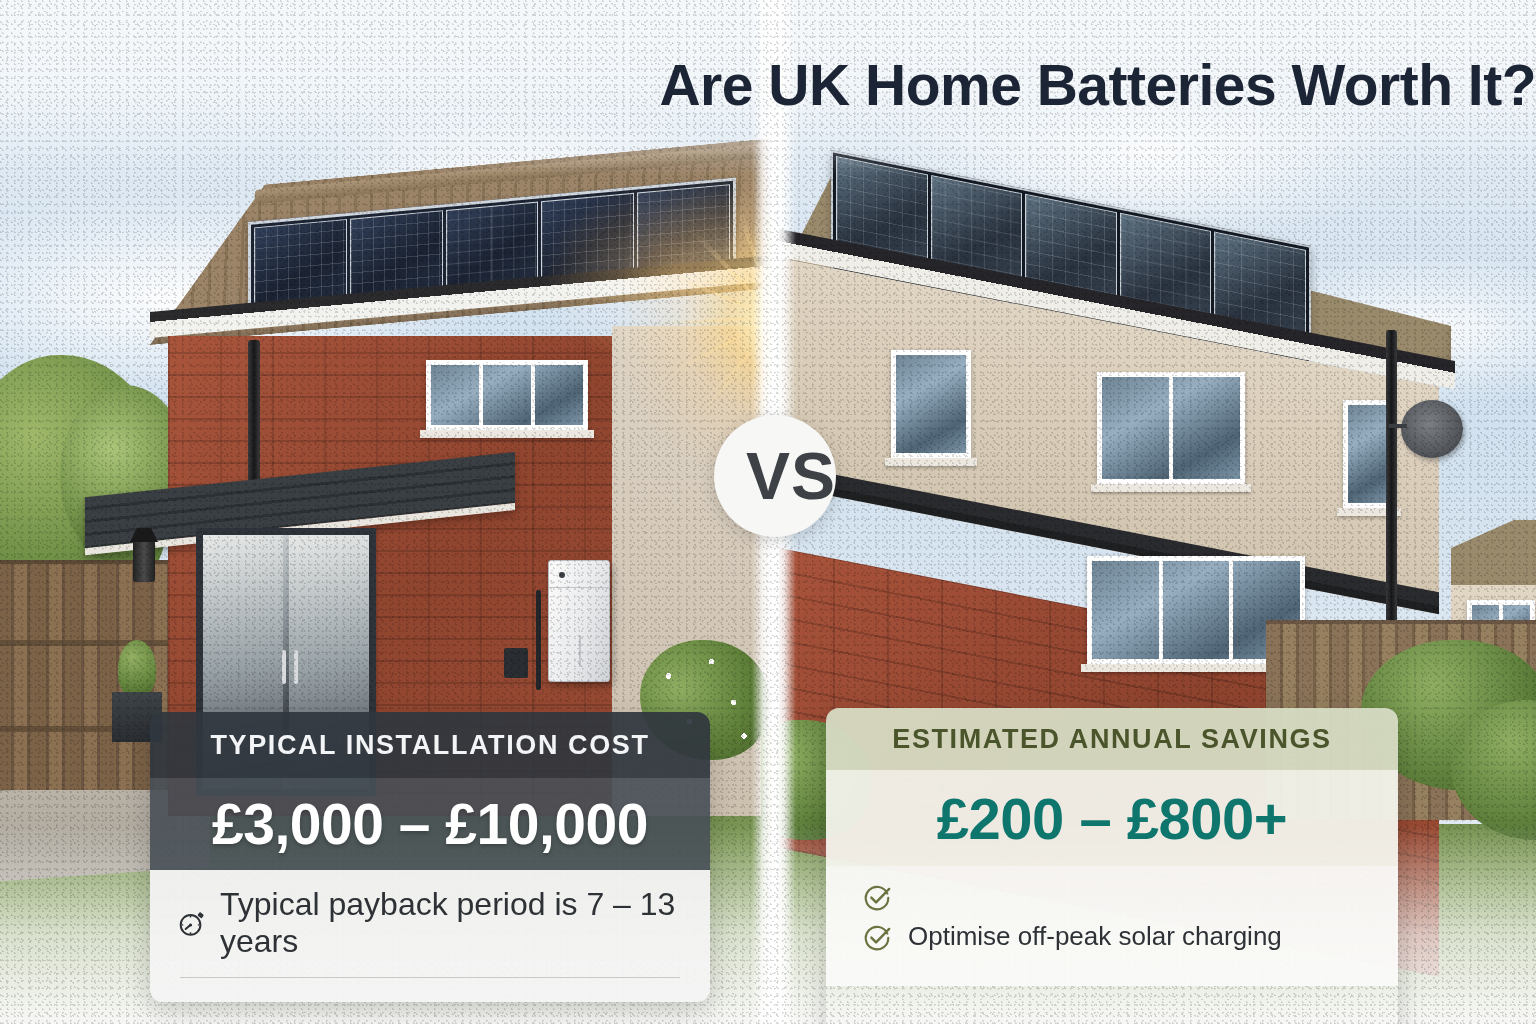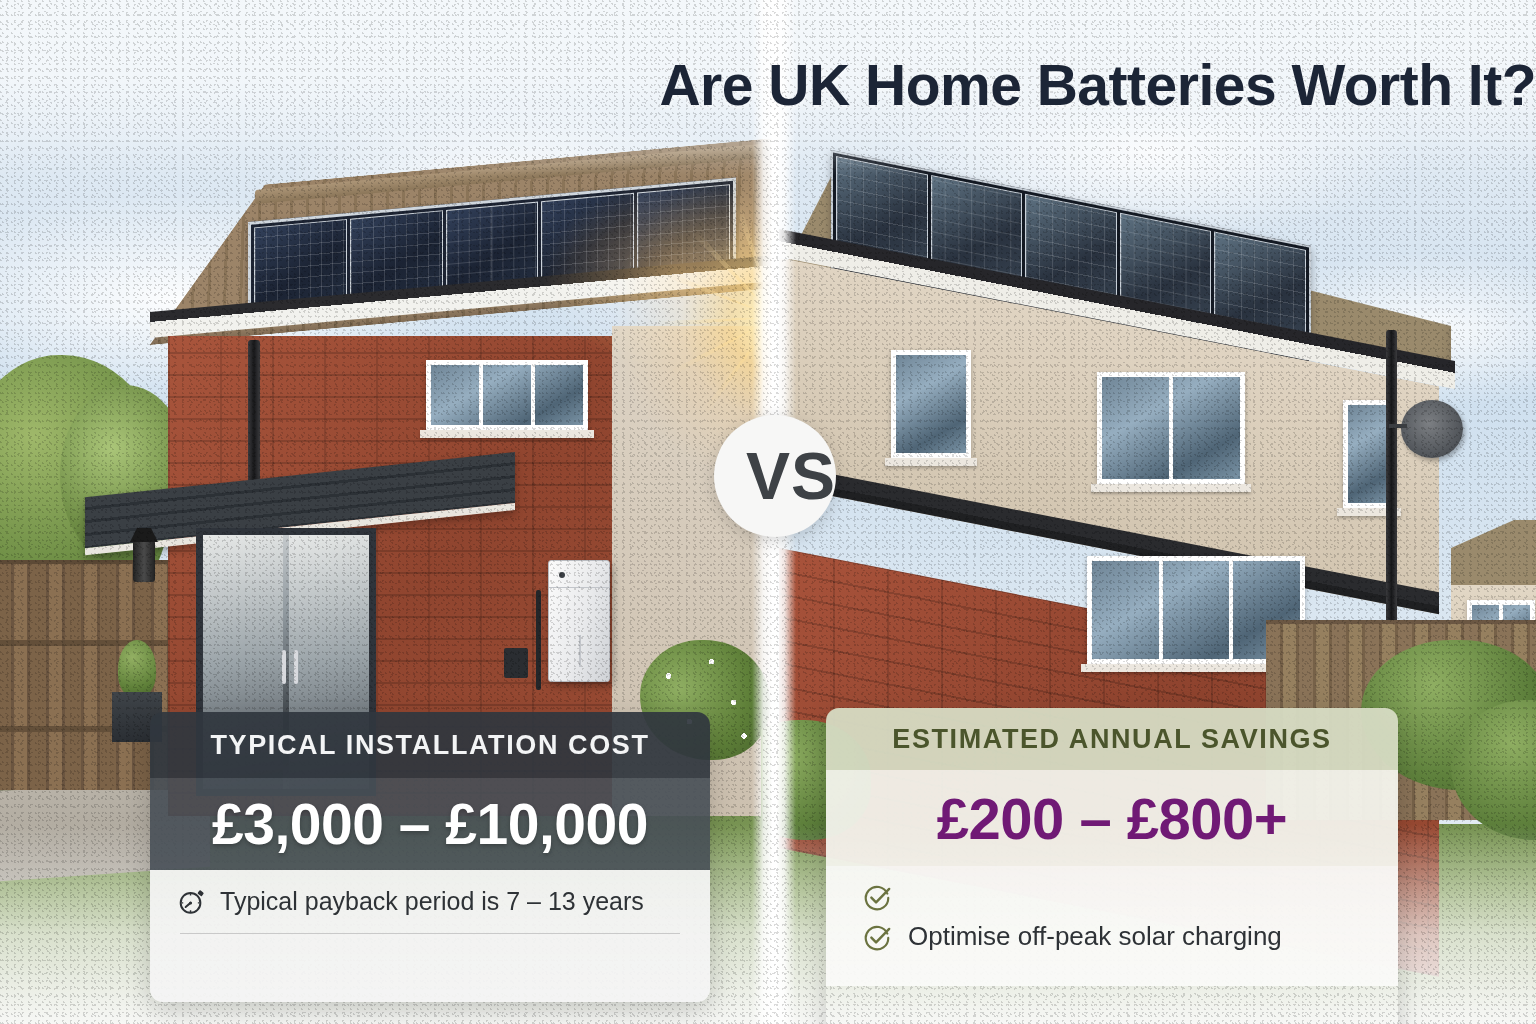--- a/index.html
+++ b/index.html
@@ -323,35 +323,35 @@
     display:flex; align-items:center; justify-content:center;
     color:#f3f4f5; font-size:27px; font-weight:bold; letter-spacing:1.6px;
   }
   .cl-value {
     height:92px; background:rgba(71,79,87,.90);
     display:flex; align-items:center; justify-content:center;
     color:#ffffff; font-size:57px; font-weight:bold; letter-spacing:-0.5px;
     text-shadow:0 2px 4px rgba(0,0,0,.25);
   }
   .cl-body { height:132px; background:rgba(244,244,244,.93); padding:16px 26px 0 26px; }
-  .cl-note { display:flex; align-items:center; gap:14px; color:#2e3236; font-size:25px; }
+  .cl-note { display:flex; align-items:center; gap:14px; color:#2e3236; font-size:32px; }
   .cl-rule { margin:17px 4px 0 4px; height:1px; background:#c9c9c9; }
   .cl-tags { margin-top:14px; color:#2b2f33; font-size:25px; text-align:left; padding-left:4px; }
 
   
   .card-right { left:826px; top:708px; width:572px; height:328px; }
   .cr-head {
     height:62px; background:rgba(214,219,195,.95);
     display:flex; align-items:center; justify-content:center;
     color:#4b552c; font-size:27px; font-weight:bold; letter-spacing:1.6px;
   }
   .cr-value {
     height:96px; background:rgba(243,243,236,.95);
     display:flex; align-items:center; justify-content:center;
-    color:#701a75; font-size:58px; font-weight:bold; letter-spacing:-0.5px;
+    color:#0f766e; font-size:58px; font-weight:bold; letter-spacing:-0.5px;
   }
   .cr-body { height:120px; background:rgba(250,250,248,.95); padding:16px 0 0 36px; }
   .cr-item { display:flex; align-items:center; gap:16px; color:#2e3236; font-size:26px; margin-bottom:9px; }
 
   svg { display:block; }
 </style>
 </head>
 <body>
 
 <div class="stage">

